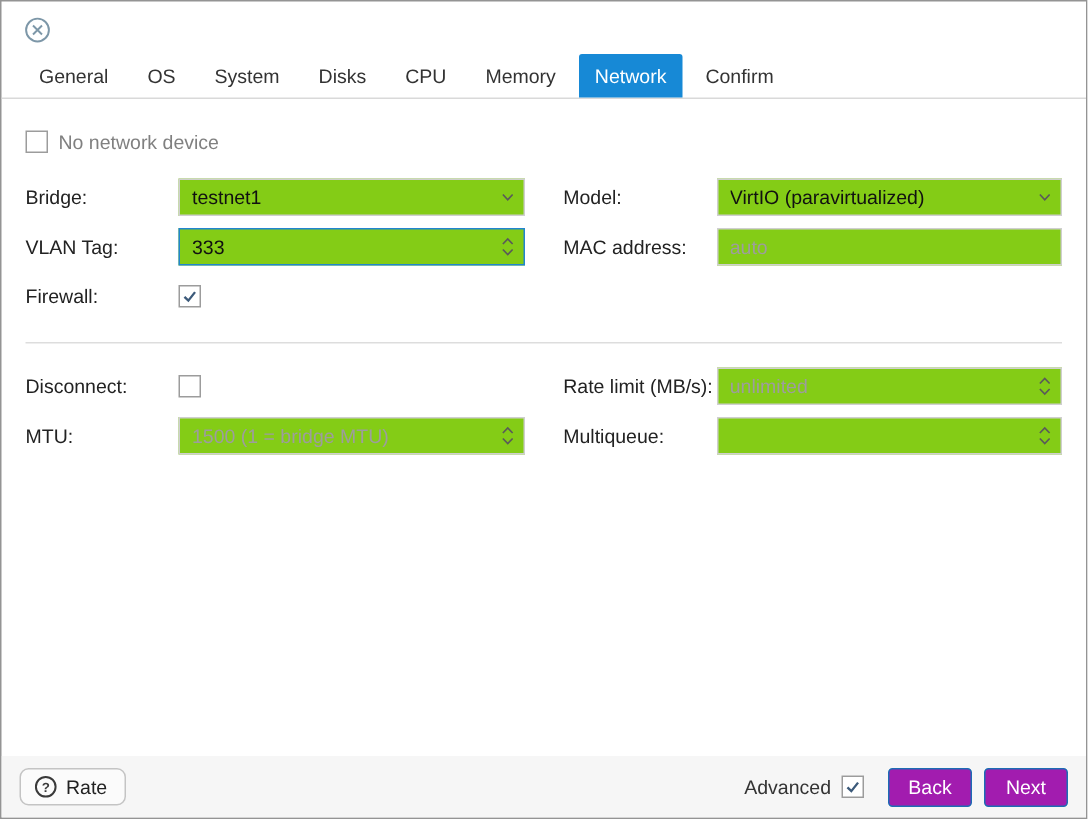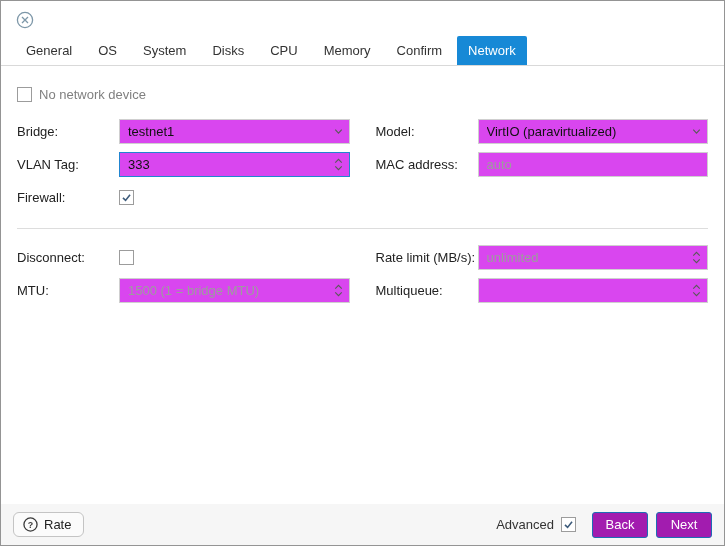--- a/index.html
+++ b/index.html
@@ -68,21 +68,21 @@
   .lbl { width: 102px; flex: none; color: #222; }
   .field {
     position: relative;
     flex: 1;
     height: 25px;
   }
   .field input {
     width: 100%;
     height: 25px;
     border: 1px solid #cfcfcf;
-    background: #d946ef;
+    background: #84cc16;
     padding: 0 24px 0 8px;
     font: inherit;
     color: #111;
     outline: none;
   }
   .field.focused input { border-color: #2185d0; }
   .field input::placeholder { color: #9d9d9d; opacity: 1; }
   .trigger {
     position: absolute;
     top: 1px; right: 1px;
@@ -164,22 +164,22 @@
     </span>
   </div>
 
   <div class="tabbar">
     <span class="tab">General</span>
     <span class="tab">OS</span>
     <span class="tab">System</span>
     <span class="tab">Disks</span>
     <span class="tab">CPU</span>
     <span class="tab">Memory</span>
+    <span class="tab active">Network</span>
     <span class="tab">Confirm</span>
-    <span class="tab active">Network</span>
   </div>
 
   <div class="content">
 
     <div class="row" style="margin-bottom:12px;">
       <span class="checkbox"></span>
       <span class="cb-label-after">No network device</span>
     </div>
 
     <div class="grid2">

